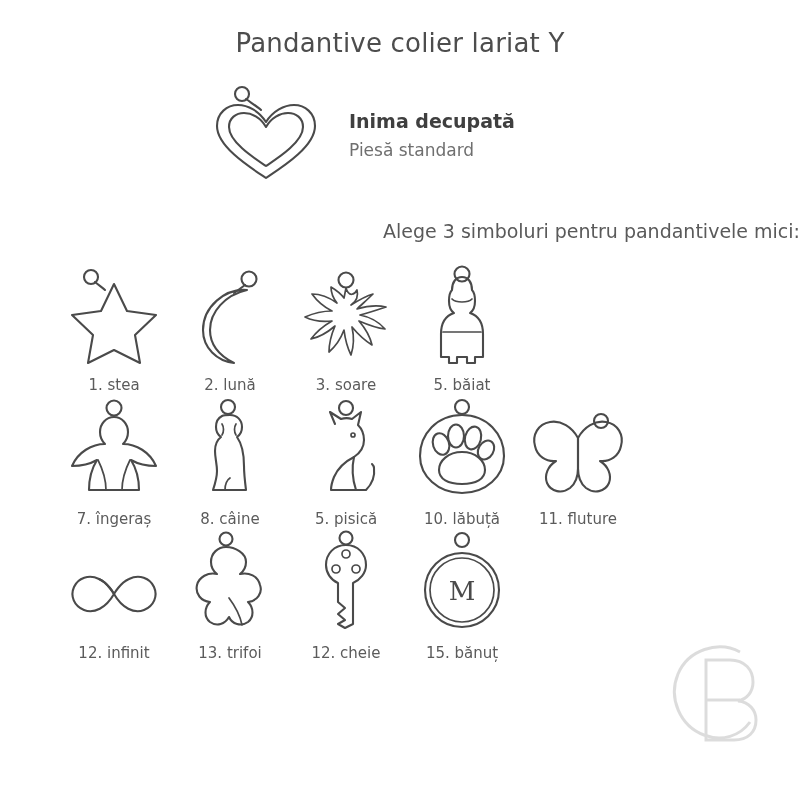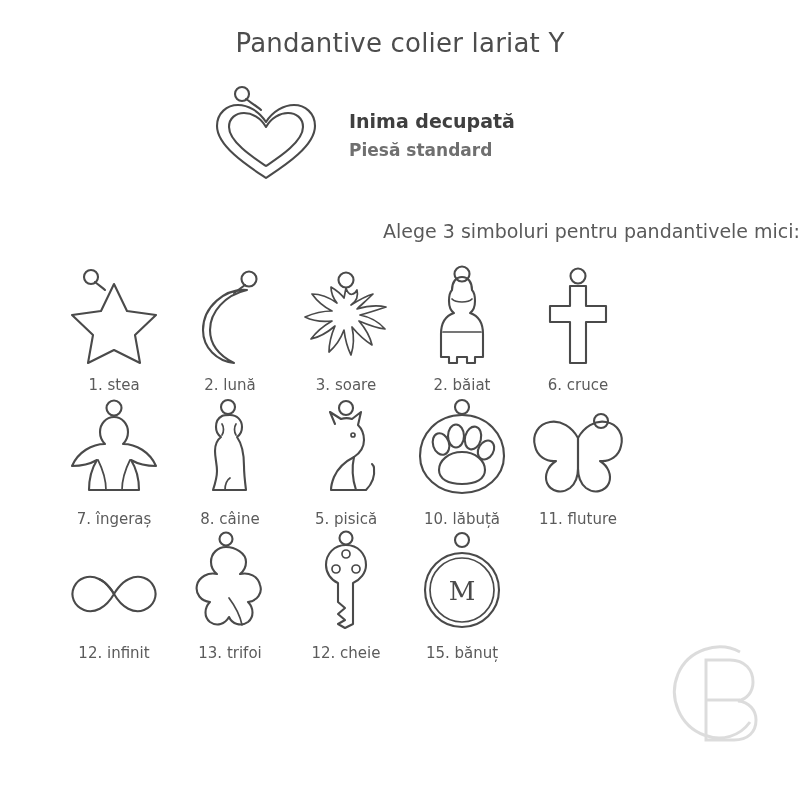--- a/index.html
+++ b/index.html
@@ -49,21 +49,21 @@
   }
   .feature-title {
     font-size: 19px;
     color: #3f3f3f;
     font-weight: 700;
     margin-bottom: 8px;
   }
   .feature-sub {
     font-size: 17px;
     color: #6f6f6f;
-    font-weight: 700;
+    font-weight: 400;
   }
   .instruction {
     text-align: right;
     font-size: 19px;
     color: #5a5a5a;
     margin-top: 30px;
   }
   
   .grid {
     margin-top: 18px;
@@ -206,32 +206,23 @@
             <circle class="stroke" cx="55" cy="14" r="7.5"></circle>
             <path class="stroke" d="M45 30 C45 22 49 17 55 17 C61 17 65 22 65 30
               C67 32 68 36 68 41 C68 47 66 51 63 53
               C72 56 76 64 76 74 L76 97 L68 97 L68 103 L60 103 L60 97
               L50 97 L50 103 L42 103 L42 97 L34 97 L34 74
               C34 64 38 56 47 53 C44 51 42 47 42 41 C42 36 43 32 45 30 Z"></path>
             <path class="stroke-thin" d="M45 39 C49 43 61 43 65 39"></path>
             <path class="stroke-thin" d="M36 72 L74 72"></path>
           </svg>
         </div>
-        <div class="label">2. băiat</div>
-      </div>
-
-      <div class="cell">
-        <div class="art">
-          <svg width="110" height="106" viewBox="0 0 110 106">
-            <circle class="stroke" cx="55" cy="16" r="7.5"></circle>
-            <path class="stroke" d="M47 26 L63 26 L63 46 L83 46 L83 62 L63 62 L63 103 L47 103 L47 62 L27 62 L27 46 L47 46 Z"></path>
-          </svg>
-        </div>
-        <div class="label">6. cruce</div>
-      </div>
+        <div class="label">5. băiat</div>
+      </div>
+
     </div>
 
     <div class="row row-2">
 
       <div class="cell">
         <div class="art">
           <svg width="116" height="106" viewBox="0 0 116 106">
             <circle class="stroke" cx="58" cy="14" r="7.5"></circle>
             <path class="stroke" d="M58 23 C50 23 44 30 44 38 C44 43 46 47 49 50
               C36 50 22 58 16 72 C25 72 34 70 41 66

